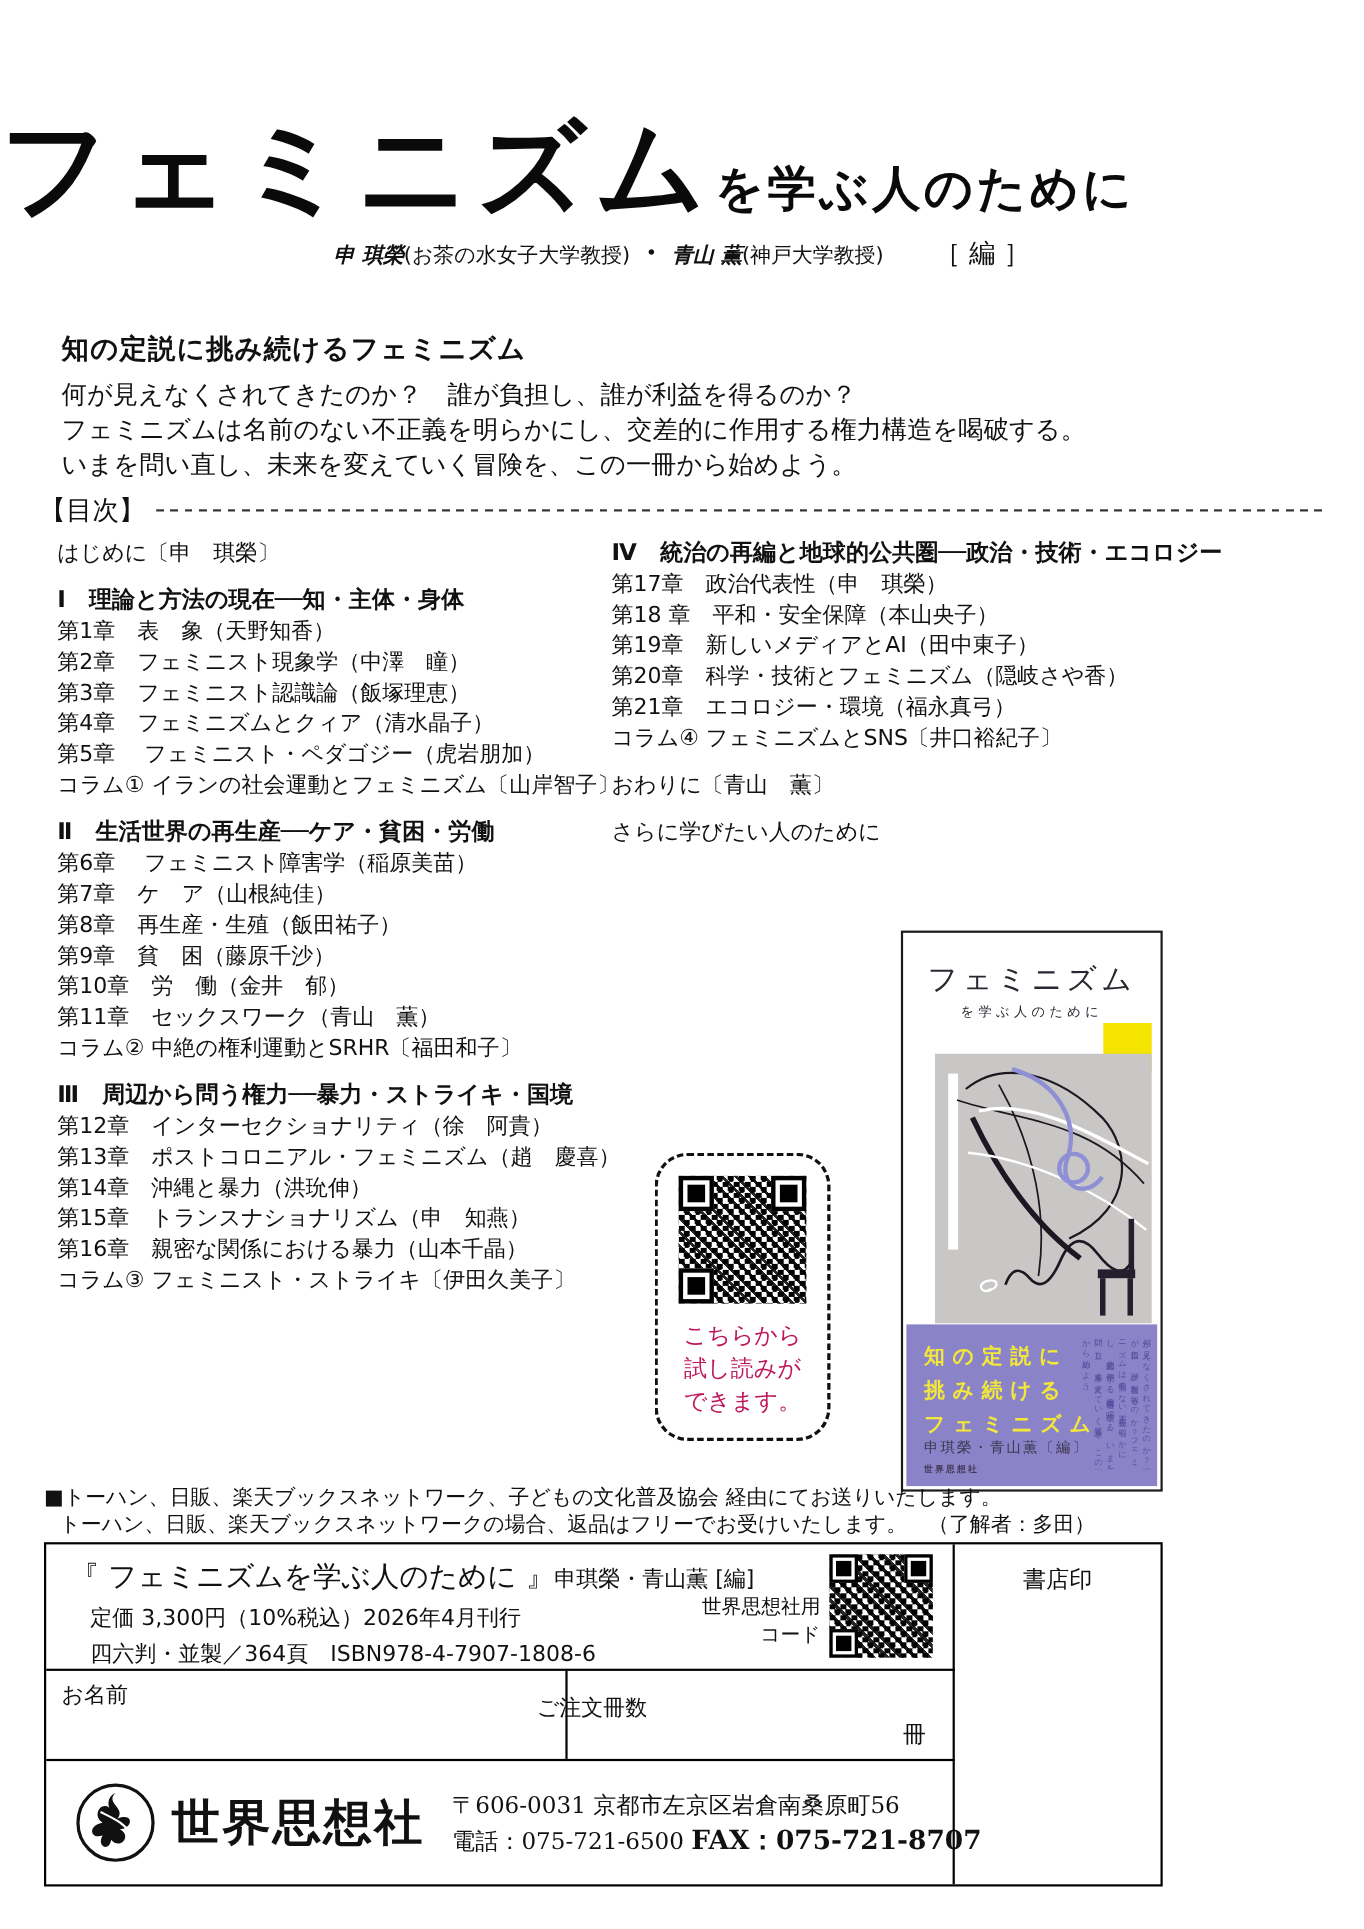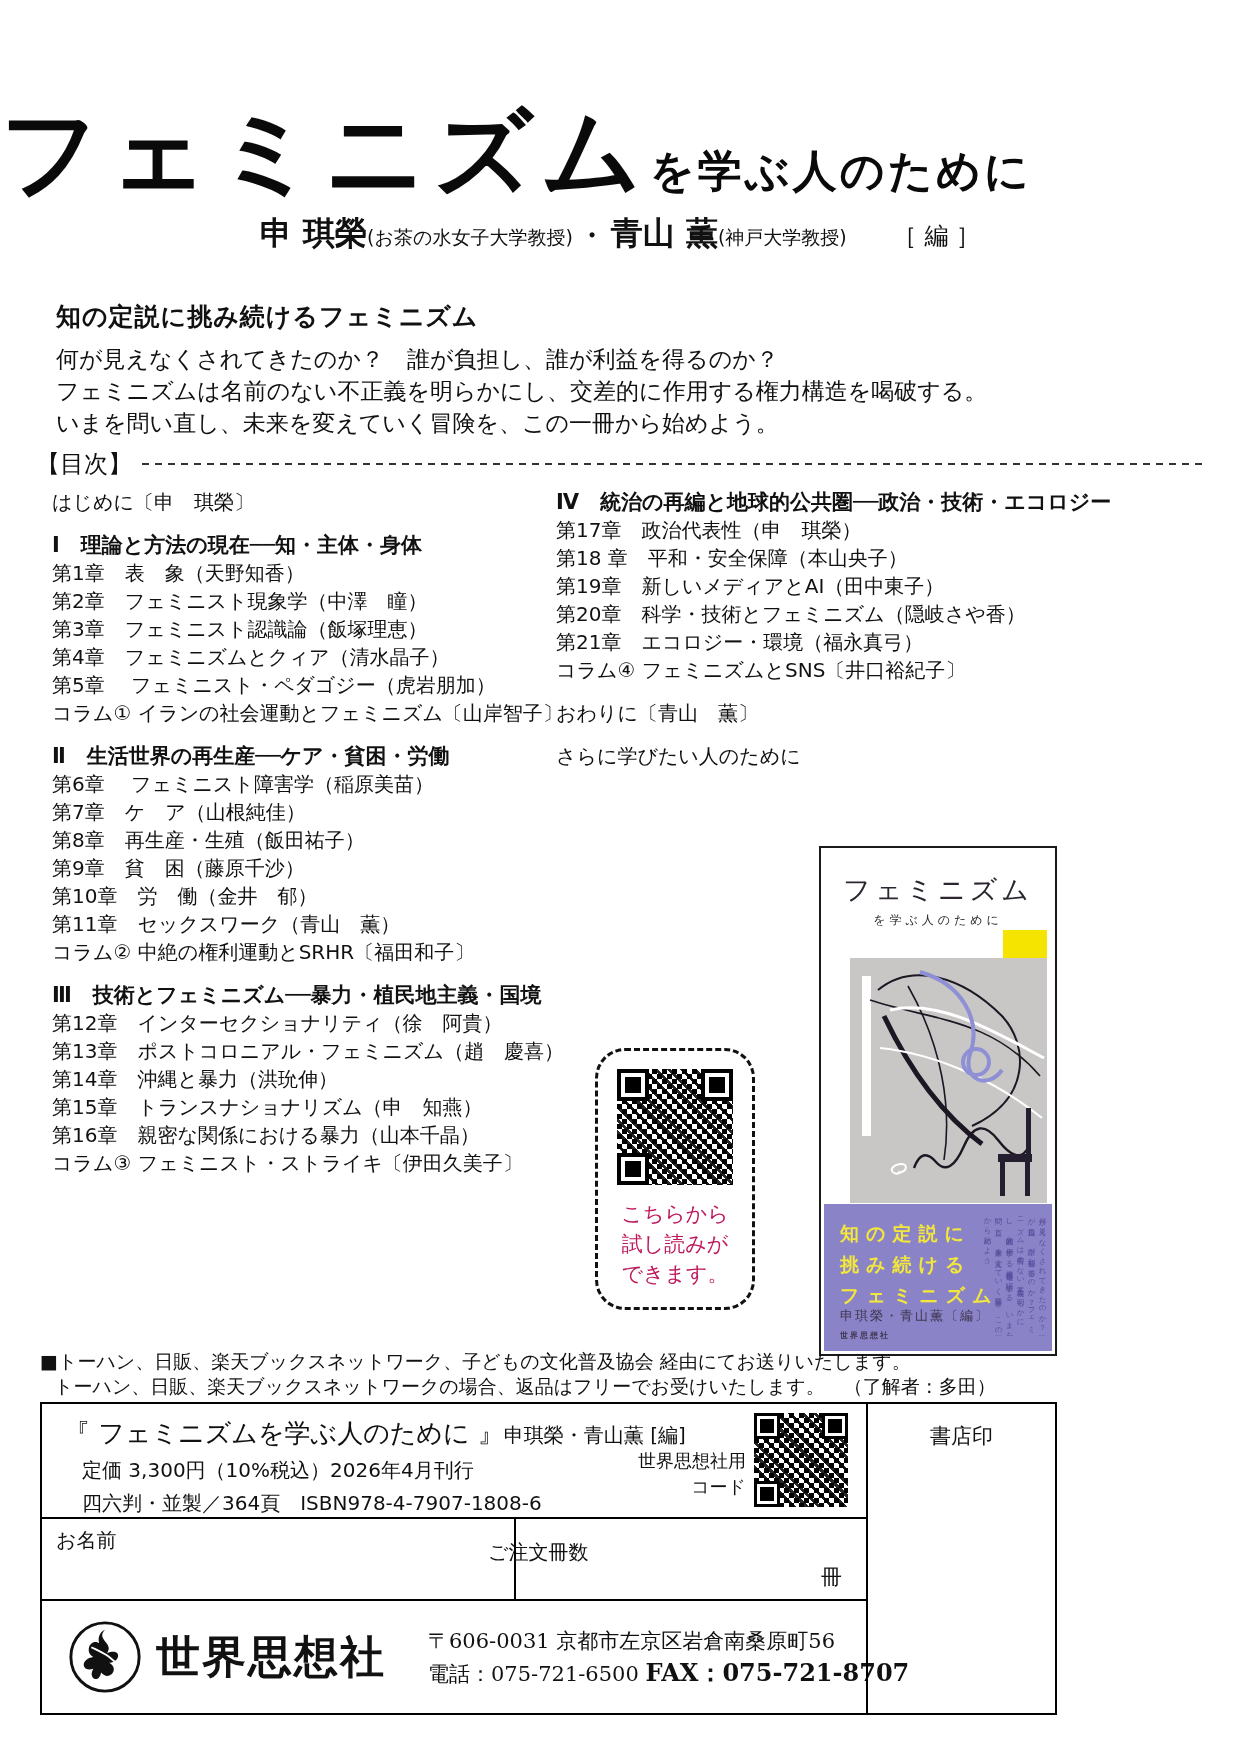--- a/index.html
+++ b/index.html
@@ -6,21 +6,21 @@
   .page{position:relative;width:1240px;height:1754px;background:#fff;overflow:hidden;
         font-family:"DejaVu Sans","Liberation Sans",sans-serif;color:#111;}
 
   
   .title-row{position:absolute;top:88px;left:0;width:100%;white-space:nowrap;}
   .title-main{font-family:"DejaVu Serif","Liberation Serif",serif;font-weight:700;
               font-size:98px;letter-spacing:8px;color:#0a0a0a;}
   .title-sub{font-family:"DejaVu Serif","Liberation Serif",serif;font-weight:700;
              font-size:44px;letter-spacing:3px;color:#0a0a0a;}
   .authors-row{position:absolute;top:212px;left:0;width:100%;text-align:center;white-space:nowrap;}
-  .author-name{font-size:32px;font-weight:700;}
+  .author-name{font-size:19px;font-weight:700;font-style:italic;}
   .author-affil{font-size:19px;font-weight:400;}
   .author-sep{font-size:26px;font-weight:700;margin:0 6px;}
   .editor-mark{font-size:24px;margin-left:46px;}
 
   
   .lead{position:absolute;left:56px;top:300px;width:1000px;}
   .lead-h{font-size:25px;font-weight:700;letter-spacing:1px;margin-bottom:10px;}
   .lead-line{font-family:"DejaVu Serif","Liberation Serif",serif;font-size:23px;line-height:32px;}
 
   
@@ -95,21 +95,21 @@
   .row2{position:absolute;top:115px;left:0;right:0;height:82px;border-bottom:2px solid #000;
         box-sizing:border-box;}
   .cell-name{position:absolute;left:0;top:0;bottom:0;width:474px;border-right:2px solid #000;
              padding:8px 0 0 14px;font-size:20px;box-sizing:border-box;}
   .cell-qty{position:absolute;left:430px;top:0;bottom:0;right:0;padding:20px 0 0 16px;font-size:20px;}
   .qty-unit{position:absolute;right:26px;bottom:8px;font-size:21px;}
   .row3{position:absolute;top:197px;left:0;right:0;bottom:0;display:flex;align-items:center;}
   .logo{flex:0 0 auto;margin-left:24px;width:78px;height:78px;}
   .pub-name{font-family:"DejaVu Serif","Liberation Serif",serif;font-weight:700;
             font-size:44px;letter-spacing:2px;margin-left:12px;white-space:nowrap;}
-  .pub-addr{margin-left:42px;font-family:"DejaVu Serif","Liberation Serif",serif;
+  .pub-addr{margin-left:25px;font-family:"DejaVu Serif","Liberation Serif",serif;
             font-size:21px;line-height:32px;white-space:nowrap;}
   .pub-addr .faxline .fax{font-size:24px;font-weight:700;}
 </style>
 </head>
 <body>
 
 <div class="page">
 
   <div class="title-row"><span class="title-main">フェミニズム</span><span class="title-sub">を学ぶ人のために</span></div>
 
@@ -137,21 +137,21 @@
     <div>第5章　 フェミニスト・ペダゴジー（虎岩朋加）</div>
     <div>コラム① イランの社会運動とフェミニズム〔山岸智子〕</div>
     <div class="h">Ⅱ　生活世界の再生産──ケア・貧困・労働</div>
     <div>第6章　 フェミニスト障害学（稲原美苗）</div>
     <div>第7章　ケ　ア（山根純佳）</div>
     <div>第8章　再生産・生殖（飯田祐子）</div>
     <div>第9章　貧　困（藤原千沙）</div>
     <div>第10章　労　働（金井　郁）</div>
     <div>第11章　セックスワーク（青山　薫）</div>
     <div>コラム② 中絶の権利運動とSRHR〔福田和子〕</div>
-    <div class="h">Ⅲ　技術とフェミニズム──暴力・植民地主義・国境</div>
+    <div class="h">Ⅲ　周辺から問う権力──暴力・ストライキ・国境</div>
     <div>第12章　インターセクショナリティ（徐　阿貴）</div>
     <div>第13章　ポストコロニアル・フェミニズム（趙　慶喜）</div>
     <div>第14章　沖縄と暴力（洪玧伸）</div>
     <div>第15章　トランスナショナリズム（申　知燕）</div>
     <div>第16章　親密な関係における暴力（山本千晶）</div>
     <div>コラム③ フェミニスト・ストライキ〔伊田久美子〕</div>
   </div>
 
   <div class="toc-col right">
     <div class="h" style="margin-top:0;">Ⅳ　統治の再編と地球的公共圏──政治・技術・エコロジー</div>

